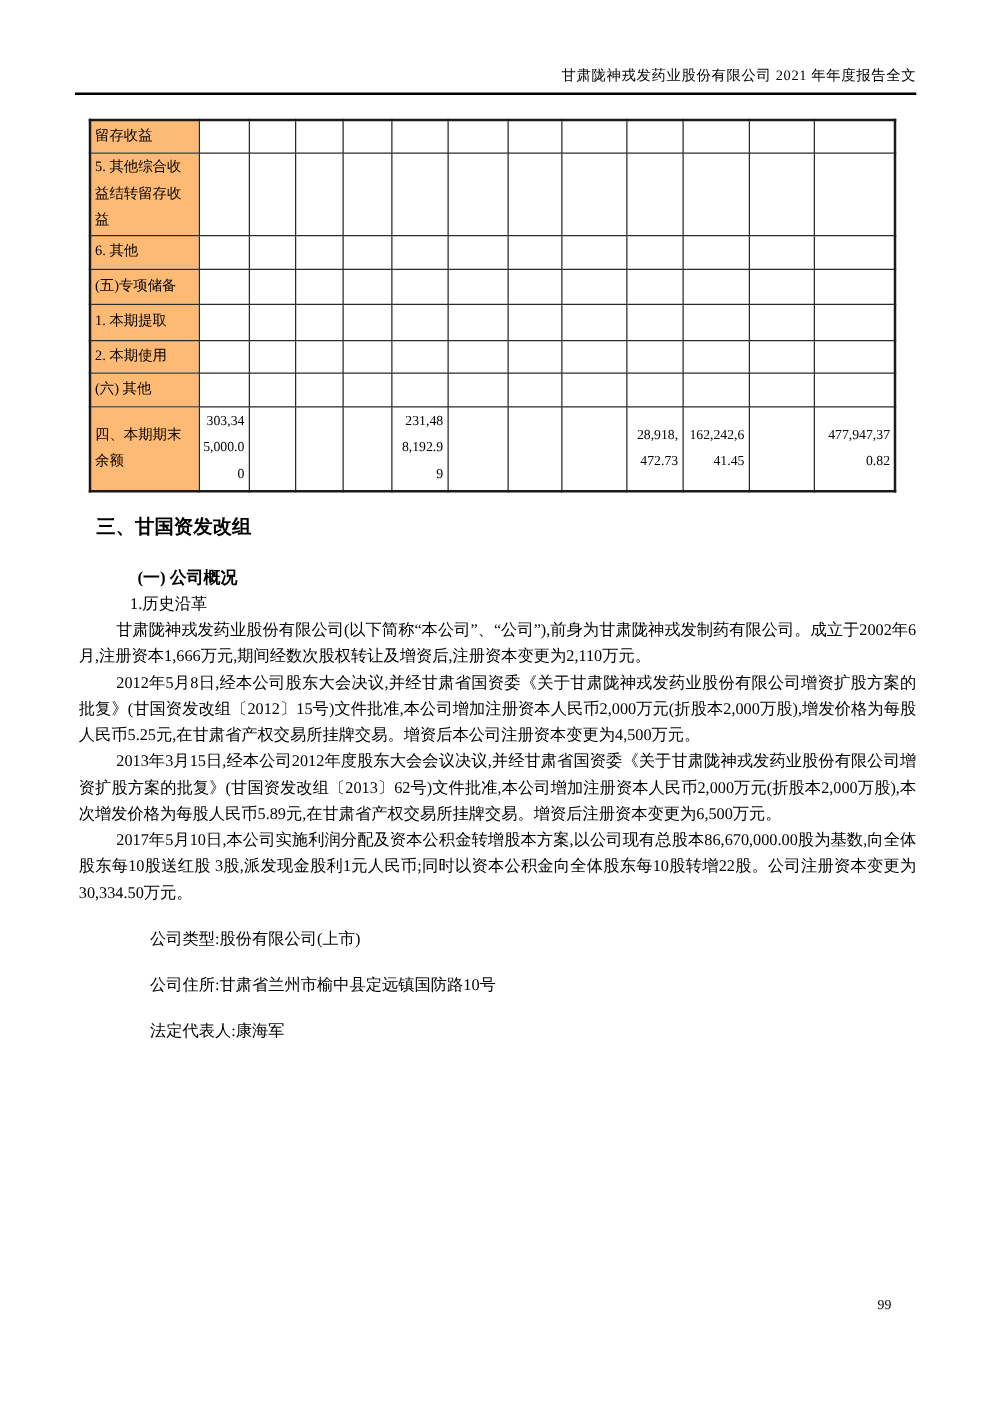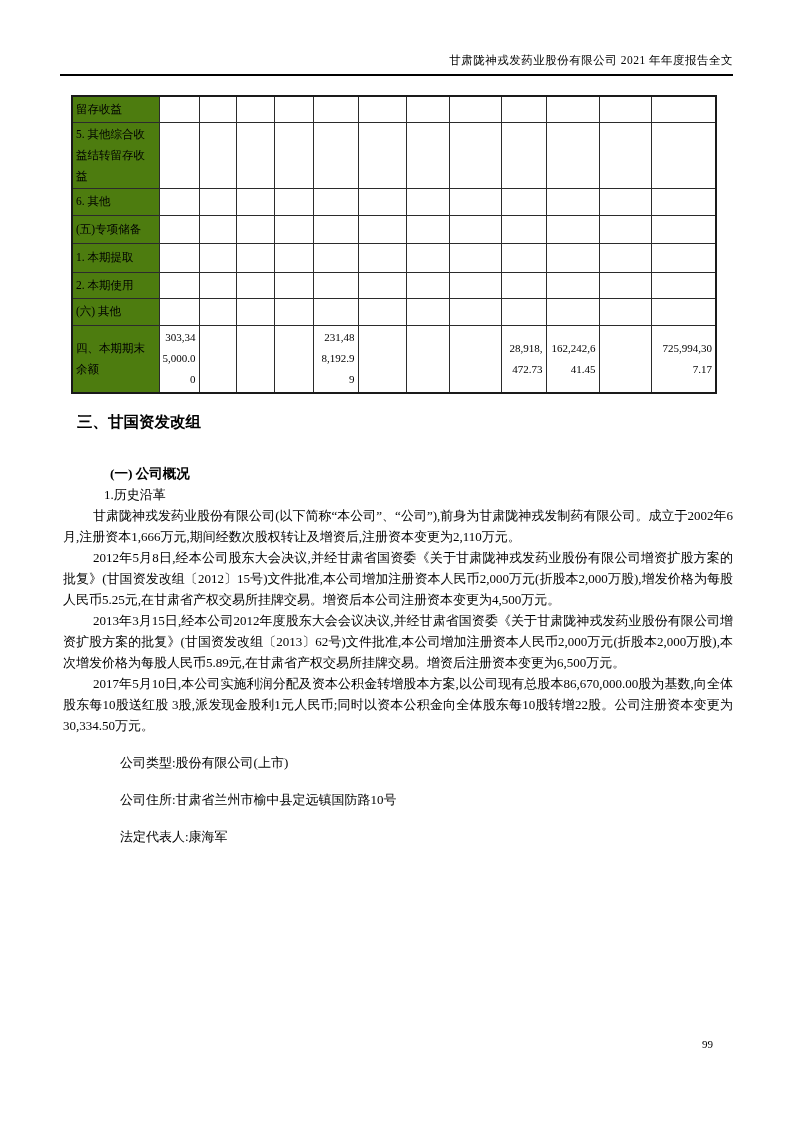--- a/index.html
+++ b/index.html
@@ -41,21 +41,21 @@
   }
   table.equity td {
     border: 1px solid #2b2b2b;
     padding: 1px 3px;
     font-size: 11px;
     line-height: 21px;
     vertical-align: middle;
     overflow: hidden;
   }
   table.equity td.lbl {
-    background: #4d7c0f;
+    background: #fdba74;
     font-size: 11.5px;
     text-align: left;
   }
   table.equity td.num {
     text-align: right;
     word-break: break-all;
   }
   
   .content {
     position: absolute;
@@ -68,21 +68,21 @@
     font-weight: bold;
     line-height: 24px;
     padding-left: 14px;
     margin: 0;
   }
   .sub-heading {
     font-size: 13.5px;
     font-weight: bold;
     line-height: 20px;
     padding-left: 47px;
-    margin: 30px 0 0 0;
+    margin: 18px 0 0 0;
   }
   .sub2-heading {
     font-size: 13px;
     font-weight: normal;
     line-height: 20px;
     padding-left: 41px;
     margin: 1px 0 0 0;
   }
   .content p.body-par {
     margin: 0;
@@ -243,21 +243,21 @@
       <td class="num"></td>
       <td class="num"></td>
       <td class="num"></td>
       <td class="num">231,488,192.99</td>
       <td class="num"></td>
       <td class="num"></td>
       <td class="num"></td>
       <td class="num">28,918,472.73</td>
       <td class="num">162,242,641.45</td>
       <td class="num"></td>
-      <td class="num">725,994,307.17</td>
+      <td class="num">477,947,370.82</td>
     </tr>
   </tbody>
     </table>
 
   <div class="content">
     <div class="sec-heading">三、甘国资发改组</div>
     <div class="sub-heading">(一) 公司概况</div>
     <div class="sub2-heading">1.历史沿革</div>
     <p class="body-par">甘肃陇神戎发药业股份有限公司(以下简称“本公司”、“公司”),前身为甘肃陇神戎发制药有限公司。成立于2002年6月,注册资本1,666万元,期间经数次股权转让及增资后,注册资本变更为2,110万元。</p>
     <p class="body-par">2012年5月8日,经本公司股东大会决议,并经甘肃省国资委《关于甘肃陇神戎发药业股份有限公司增资扩股方案的批复》(甘国资发改组〔2012〕15号)文件批准,本公司增加注册资本人民币2,000万元(折股本2,000万股),增发价格为每股人民币5.25元,在甘肃省产权交易所挂牌交易。增资后本公司注册资本变更为4,500万元。</p>

